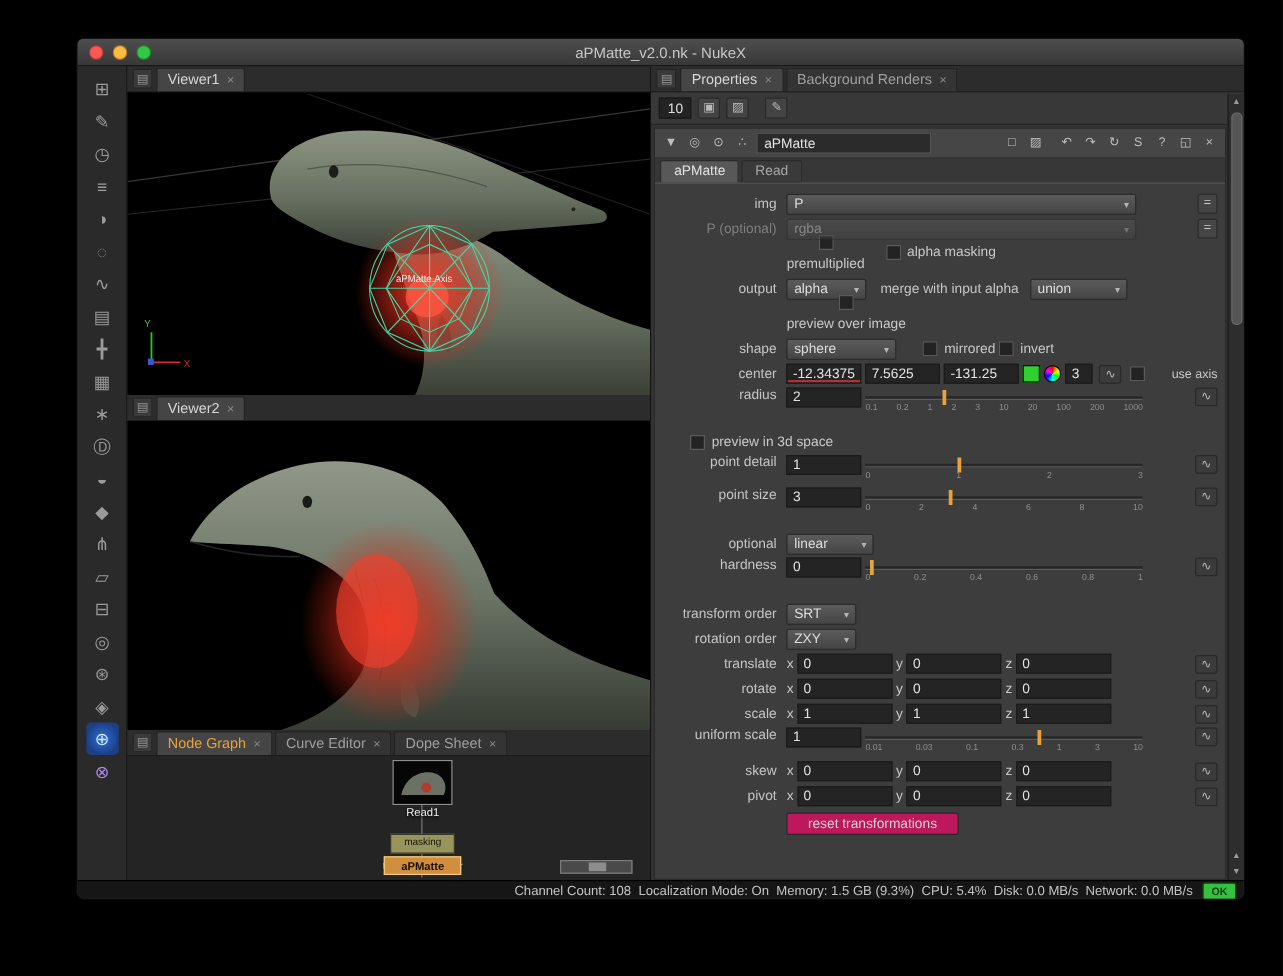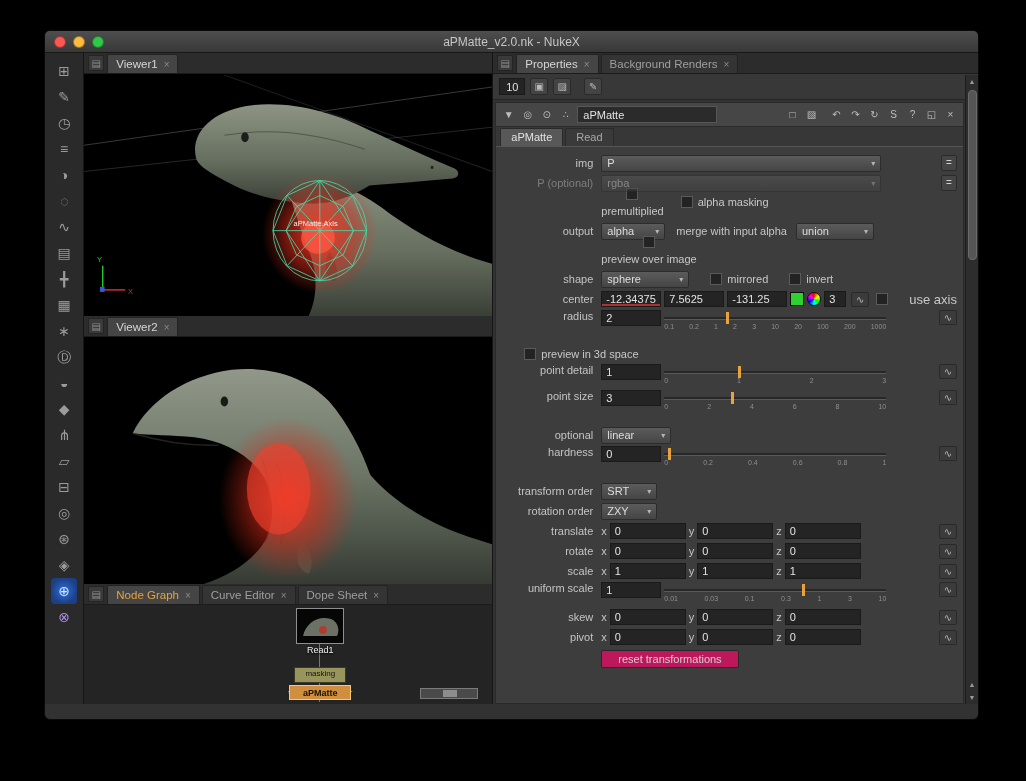--- a/index.html
+++ b/index.html
@@ -1,19 +1,19 @@
 <!DOCTYPE html>
 <html><head>
 <meta charset="utf-8">
 <style>
   * { box-sizing: border-box; margin: 0; padding: 0; }
   html,body { background:#000; }
   body { font-family:"Liberation Sans","DejaVu Sans",sans-serif; }
   .stage { position:relative; width:1026px; height:781px; background:#000; overflow:hidden; }
-  .window { position:absolute; left:44px; top:30px; width:935px; height:690px;
+  .window { position:absolute; left:61px; top:30px; width:935px; height:690px;
             background:#323232; border-radius:6px; overflow:hidden;
             border:1px solid #0a0a0a; box-shadow:0 10px 50px rgba(0,0,0,.9); }
   
   .titlebar { height:22px; background:linear-gradient(#4e4e4e,#383838); border-bottom:1px solid #181818;
               display:flex; align-items:center; position:relative; }
   .traffic { position:absolute; left:9px; top:5px; display:flex; gap:7px; }
   .tl { width:12px; height:12px; border-radius:50%; display:inline-block; border:1px solid rgba(0,0,0,.35); }
   .tl.red{ background:#fc5753;} .tl.yel{ background:#fdbc40;} .tl.grn{ background:#33c748;}
   .wtitle { margin:0 auto; font-size:12px; color:#c6c6c6; }
   
@@ -414,36 +414,36 @@
             <div class="prow">
               <span class="plabel">shape</span>
               <span class="dropdown dd-w88">
                 <span>sphere</span>
                 <span class="dd">▾</span>
               </span>
               <label class="checkbox" style="margin-left:18px;">
                 <span class="cb"></span>
                 <span>mirrored</span>
               </label>
-              <label class="checkbox" style="margin-left:18px;">
+              <label class="checkbox" style="">
                 <span class="cb"></span>
                 <span>invert</span>
               </label>
             </div>
 
             <div class="prow">
               <span class="plabel">center</span>
               <input class="nfield w60 warn" value="-12.34375" style="">
               <input class="nfield w60" value="7.5625" style="">
               <input class="nfield w60" value="-131.25" style="">
               <span class="swatch-green" style="background:#2fd12f;"></span>
               <span class="colorwheel"></span>
               <input class="nfield w22" value="3" style="">
               <span class="curve-btn" style="margin-left:2px;">∿</span>
-              <label class="checkbox" style="margin-left:4px; font-size:13px;gap:21px;">
+              <label class="checkbox" style="margin-left:4px; font-size:10px;gap:21px;">
                 <span class="cb"></span>
                 <span>use axis</span>
               </label>
             </div>
 
             <div class="prow tall">
               <span class="plabel">radius</span>
               <input class="nfield w60" value="2" style="">
               <div class="slider">
                 <div class="track"></div>
@@ -638,15 +638,19 @@
           <span class="varrow">▲</span>
           <span class="vthumb"></span>
           <span class="vspacer"></span>
           <span class="varrow">▲</span>
           <span class="varrow">▼</span>
         </div>
       </div>
 
     </div>
 
+    <div class="statusbar">
+      <span class="status-text">Channel Count: 108  Localization Mode: On  Memory: 1.5 GB (9.3%)  CPU: 5.4%  Disk: 0.0 MB/s  Network: 0.0 MB/s</span>
+      <span class="ok-badge">OK</span>
+    </div>
 
   </div>
 </div>
 
 </body></html>

